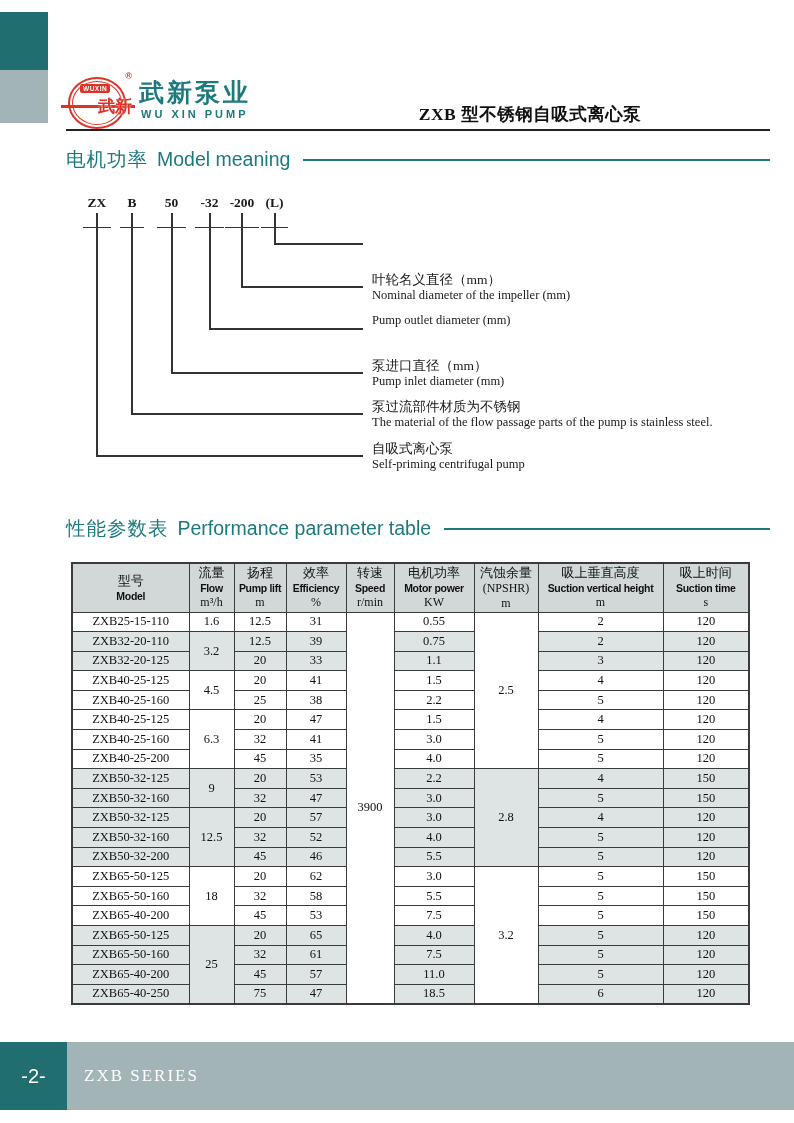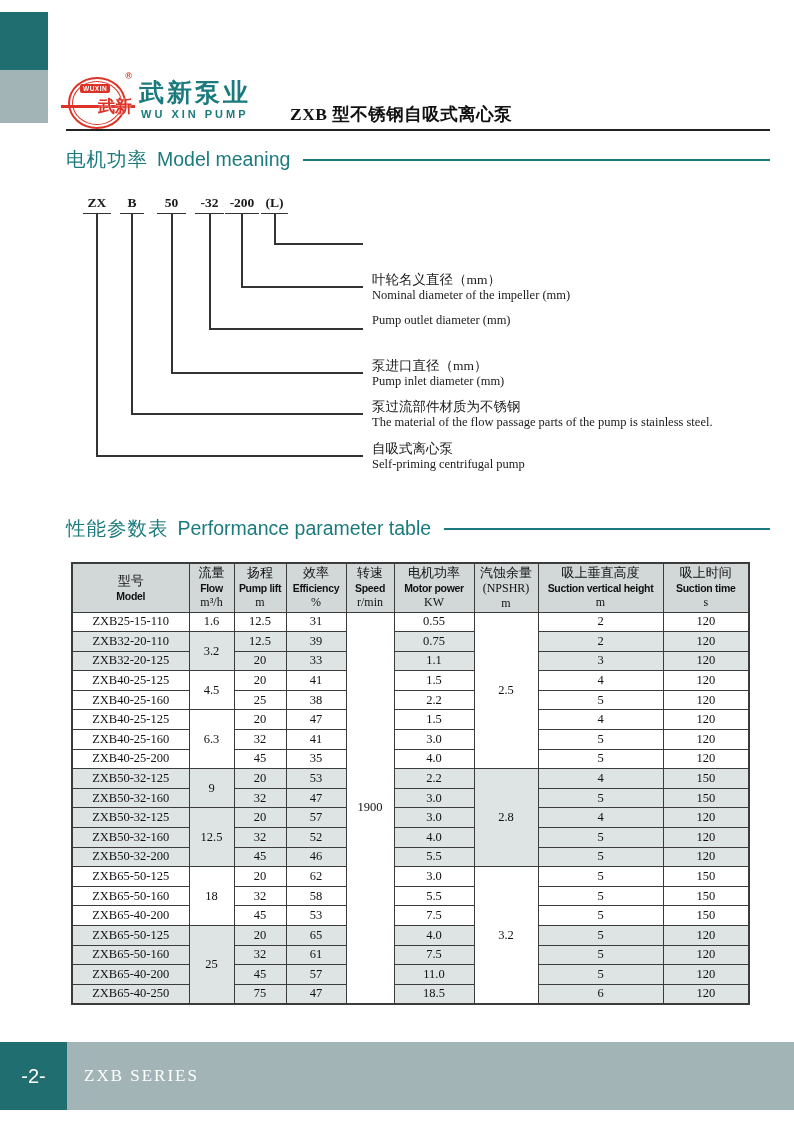--- a/index.html
+++ b/index.html
@@ -18,31 +18,31 @@
   
   .logo{position:absolute; left:66px; top:75px; width:66px; height:56px;}
   .logo-circle{position:absolute; left:2px; top:2px; width:58px; height:52px; border:2px solid var(--logo-red); border-radius:50%; background:#fff;}
   .logo-circle::before{content:""; position:absolute; inset:2px; border:1px solid var(--logo-red); border-radius:50%;}
   .logo-line{position:absolute; left:-5px; top:30px; width:74px; height:3px; background:var(--logo-red);}
   .logo-badge{position:absolute; left:14px; top:9px; background:var(--logo-red); color:#fff; font:bold 6.5px "Liberation Sans",sans-serif; letter-spacing:.5px; padding:1px 3px; border-radius:2px;}
   .logo-cn{position:absolute; left:0; right:0; top:20px; text-align:right; color:var(--logo-red); font:bold 17px "Liberation Serif",serif; text-shadow:0 0 2px #fff;}
   .logo-reg{position:absolute; right:0; top:-4px; color:var(--logo-red); font:bold 9px "Liberation Sans",sans-serif;}
   .brand-cn{position:absolute; left:139px; top:76px; color:var(--teal); font:bold 25px "Liberation Sans",sans-serif; letter-spacing:3px;}
   .brand-en{position:absolute; left:141px; top:108px; color:var(--teal); font:bold 11px "Liberation Sans",sans-serif; letter-spacing:3px;}
-  .page-title{position:absolute; right:24px; top:102px; width:480px; text-align:left; color:#111; font:bold 17.5px "Liberation Serif",serif; letter-spacing:.5px;}
+  .page-title{position:absolute; right:24px; top:102px; width:480px; text-align:center; color:#111; font:bold 17.5px "Liberation Serif",serif; letter-spacing:.5px;}
   .header-rule{position:absolute; left:66px; top:129px; width:704px; height:2px; background:#222;}
 
   
   .section-title{position:absolute; left:66px; width:704px; display:flex; align-items:center; gap:9px;}
   .st-cn{color:var(--teal); font:19.5px "Liberation Sans",sans-serif; letter-spacing:1px; white-space:nowrap;}
   .st-en{color:var(--teal); font:19.5px "Liberation Sans",sans-serif; white-space:nowrap;}
   .st-rule{flex:1; height:2px; background:var(--teal); margin-left:4px;}
 
   
-  .dg-code{position:absolute; top:195px; text-align:center; color:var(--ink); font:600 13.5px "Liberation Serif",serif; border-bottom:1.5px solid #333; padding-bottom:2px;}
+  .dg-code{position:absolute; top:195px; text-align:center; color:var(--ink); font:600 13.5px "Liberation Serif",serif; border-bottom:1.5px solid #333; padding-bottom:16px;}
   .dg-vline{position:absolute; width:1.5px; background:#333;}
   .dg-hline{position:absolute; height:1.5px; background:#333;}
   .dg-label{position:absolute; left:372px; width:400px;}
   .lbl-cn{font:13.5px "Liberation Serif",serif; color:var(--ink); line-height:17px;}
   .lbl-en{font:12.5px "Liberation Serif",serif; color:var(--ink); line-height:15px;}
 
   
   .perf-table{position:absolute; left:71px; top:562px; border-collapse:collapse; table-layout:fixed; width:677px; border:2px solid var(--border);}
   .perf-table th,.perf-table td{border:1.3px solid var(--border); text-align:center; vertical-align:middle; padding:0; overflow:hidden;}
   .perf-table thead th{background:var(--header-bg); height:49px;}
@@ -191,21 +191,21 @@
           <div class="h-unit">s</div>
         </th>
       </tr>
     </thead>
     <tbody>
         <tr>
           <td>ZXB25-15-110</td>
           <td>1.6</td>
           <td>12.5</td>
           <td>31</td>
-          <td rowspan="20">1900</td>
+          <td rowspan="20">3900</td>
           <td>0.55</td>
           <td rowspan="8">2.5</td>
           <td>2</td>
           <td>120</td>
         </tr>
         <tr>
           <td class="shaded">ZXB32-20-110</td>
           <td rowspan="2" class="shaded">3.2</td>
           <td class="shaded">12.5</td>
           <td class="shaded">39</td>

